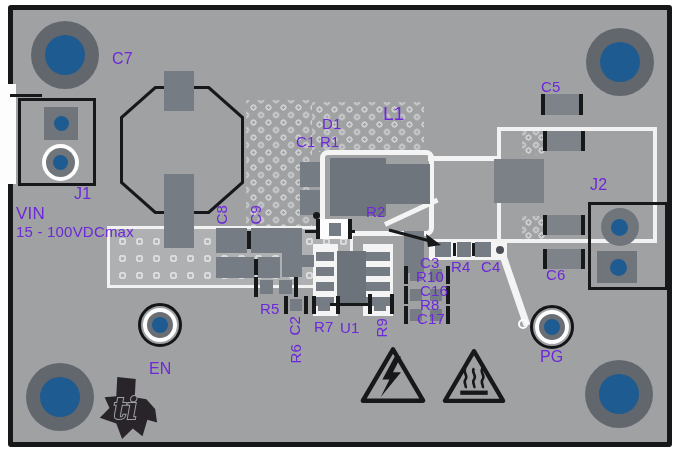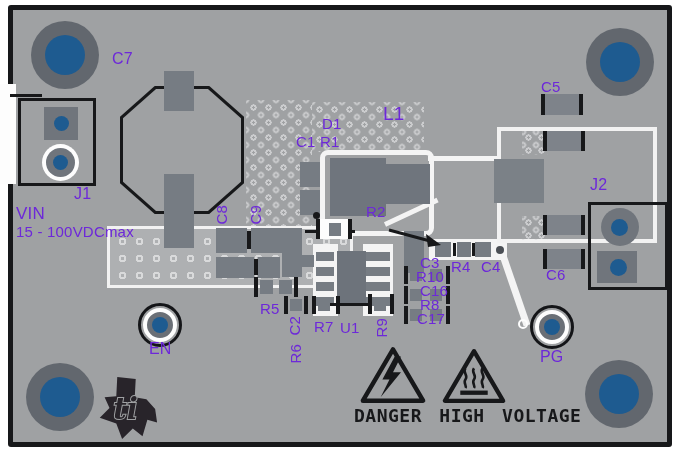--- a/index.html
+++ b/index.html
@@ -213,19 +213,18 @@
   <div class="lbl" style="left:481px;top:259px;">C4</div>
   <div class="lbl" style="left:541px;top:79px;">C5</div>
   <div class="lbl" style="left:546px;top:267px;">C6</div>
   <div class="lbl" style="left:590px;top:177px;font-size:16px;">J2</div>
   <div class="lbl" style="left:260px;top:301px;">R5</div>
   <div class="lbl vlbl" style="left:287px;top:316px;">C2</div>
   <div class="lbl" style="left:314px;top:319px;">R7</div>
   <div class="lbl" style="left:340px;top:320px;">U1</div>
   <div class="lbl vlbl" style="left:288px;top:344px;">R6</div>
   <div class="lbl vlbl" style="left:374px;top:318px;">R9</div>
-  <div class="lbl" style="left:149px;top:341px;font-size:16px;">EN</div>
+  <div class="lbl" style="left:149px;top:361px;font-size:16px;">EN</div>
   <div class="lbl" style="left:540px;top:349px;font-size:16px;">PG</div>
 
-  <div class="warntxt" style="left:354px;top:407px;">DANGER HIGH VOLTAGE</div>
 
 
 </div>
 
 </body></html>

